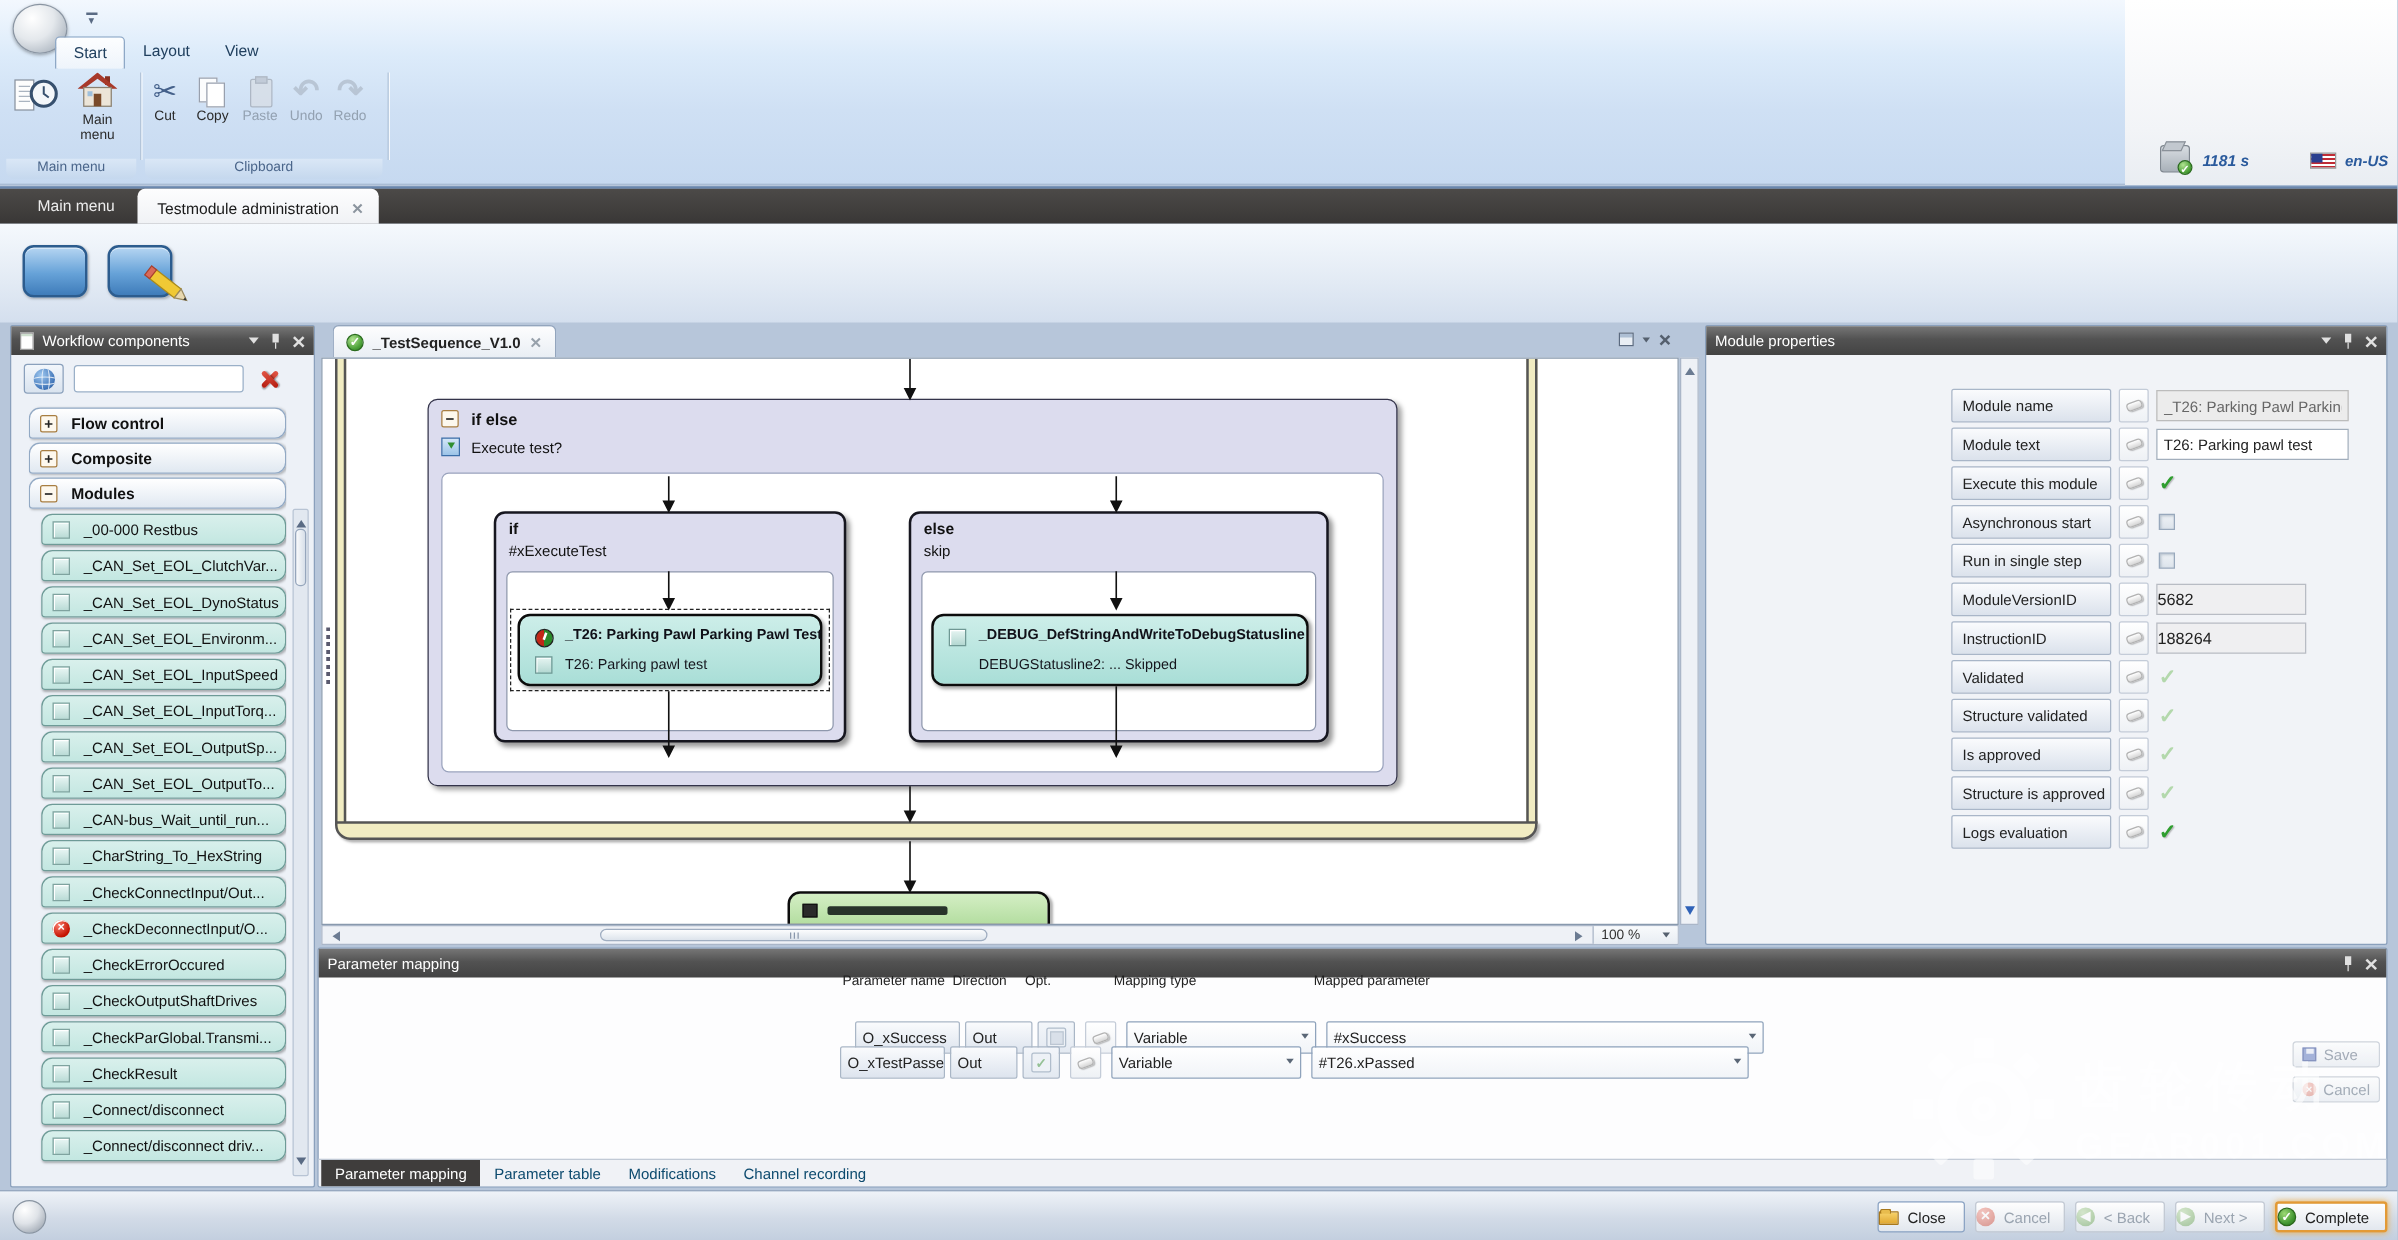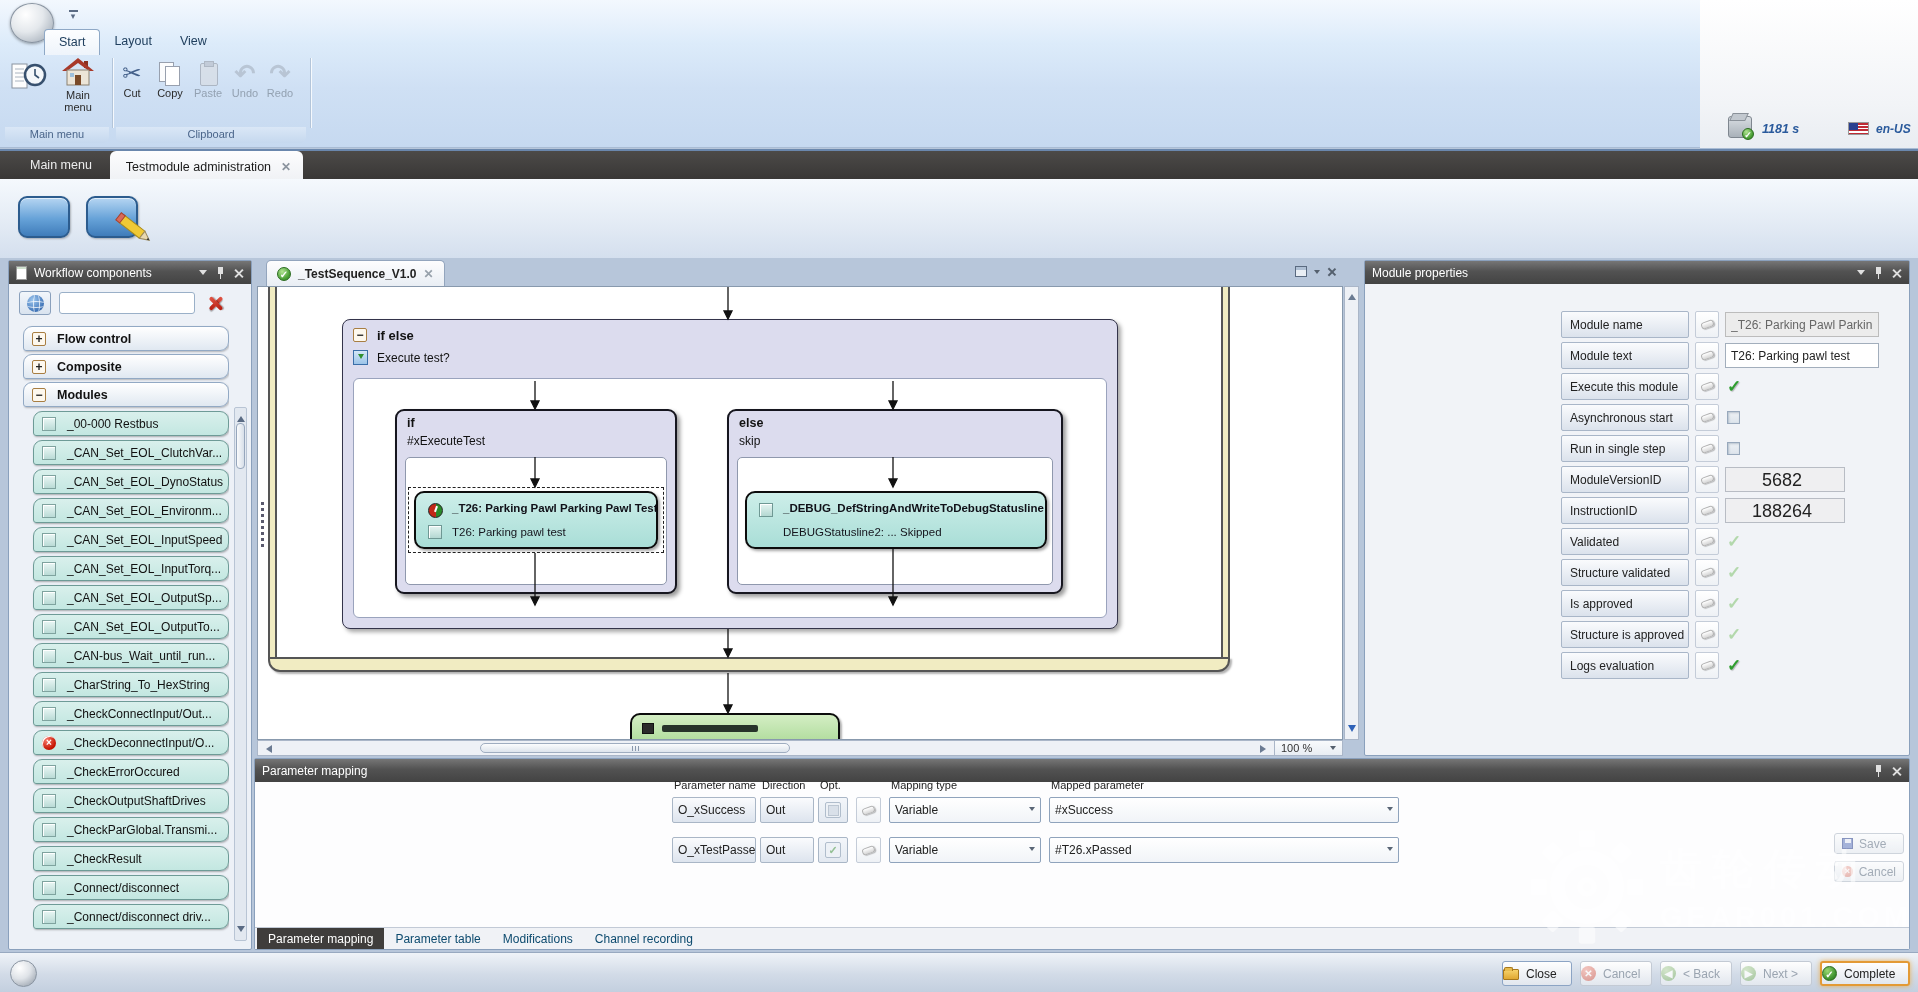--- a/index.html
+++ b/index.html
@@ -168,21 +168,21 @@
   
   #mp{position:absolute;left:1364px;top:260px;width:546px;height:496px;background:#f1f3f7;border:1px solid #8aa0bc;border-radius:2px}
   #pgrid{position:absolute;left:196px;top:50px;width:336px}
   .prow{display:flex;height:27px;margin-bottom:4px;align-items:stretch;gap:6px}
   .plabel{width:128px;background:linear-gradient(#fafbfd,#dbe2ec);border:1px solid #a9b6c8;font-size:12px;color:#222;display:flex;align-items:center;padding-left:8px;border-radius:2px}
   .peraser{width:24px;background:linear-gradient(#ffffff,#eef1f5);border:1px solid #c4ccd8;border-radius:2px;display:flex;align-items:center;justify-content:center}
   .eraser-ico{width:13px;height:7px;background:linear-gradient(#ffffff,#d6d6d6);border:1px solid #b2b2b2;border-radius:3px;transform:rotate(-20deg);box-shadow:1px 1px 1px rgba(0,0,0,.25)}
   .pval{flex:1;display:flex;align-items:center}
   .pinput{width:154px;height:25px;border:1px solid #a2aebc;font-size:12px;padding:0 5px;display:none;font-family:inherit;background:#fff;color:#222}
   .prow.disabled .pinput{background:#ececec;color:#666;border-color:#bcbcbc}
-  .pnum{display:none;width:120px;height:25px;background:#efeff1;border:1px solid #b8bcc4;font-size:18px;color:#222;text-align:center;line-height:24px;padding-right:6px}
+  .pnum{display:none;width:120px;height:25px;background:#efeff1;border:1px solid #b8bcc4;font-size:13px;color:#222;text-align:left;line-height:24px;padding-right:6px}
   .pcheck{display:none;font-size:17px;font-weight:bold;color:#2f9e2f;text-shadow:1px 1px 1px rgba(0,0,0,.25);margin-left:2px}
   .prow.faded .pcheck{color:#b3d8ac;text-shadow:none}
   .pbox{display:none;width:13px;height:13px;border:1px solid #98a8bc;background:linear-gradient(#eef1f5,#dde4ec);box-shadow:inset 1px 1px 2px rgba(120,140,160,.45);margin-left:2px}
   .prow.text .pinput{display:block}
   .prow.num .pnum{display:block}
   .prow.check .pcheck{display:block}
   .prow.box .pbox{display:block}
 
   
   #pm{position:absolute;left:254px;top:758px;width:1656px;height:192px;background:#fdfdfe;border:1px solid #8aa0bc;border-radius:2px}
@@ -748,21 +748,21 @@
   </div>
 
   <span class="pmh" style="left:419px">Parameter name</span>
   <span class="pmh" style="left:507px">Direction</span>
   <span class="pmh" style="left:565px">Opt.</span>
   <span class="pmh" style="left:636px">Mapping type</span>
   <span class="pmh" style="left:796px">Mapped parameter</span>
 
   <div id="pm-rows">
 
-      <div class="pmrow" style="top: 38px;">
+      <div class="pmrow" style="top: 58px; margin-left: 12px;">
         <div class="pmcell c-name">O_xSuccess</div>
         <div class="pmcell c-dir">Out</div>
         <div class="pmcell c-opt">
           <span class="optin unchecked"></span>
         </div>
         <div class="pmcell c-eraser">
           <span class="eraser-ico"></span>
         </div>
         <div class="pmcell c-type">
           <span>Variable</span>

